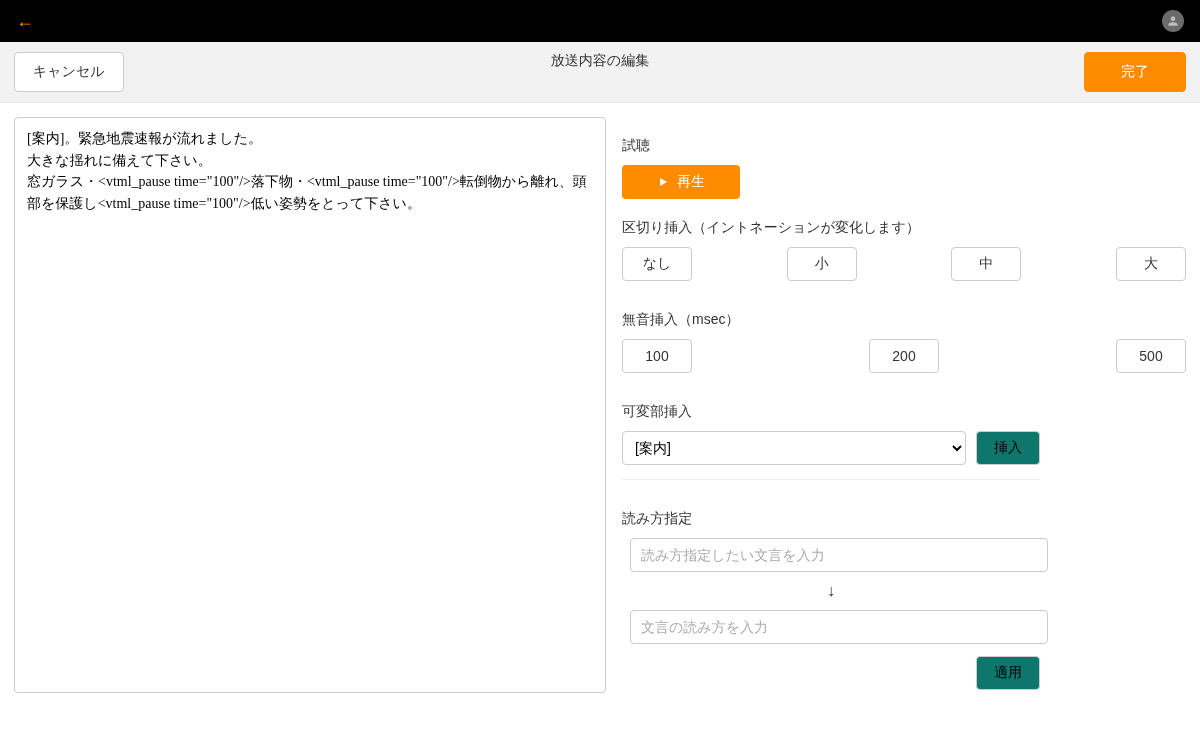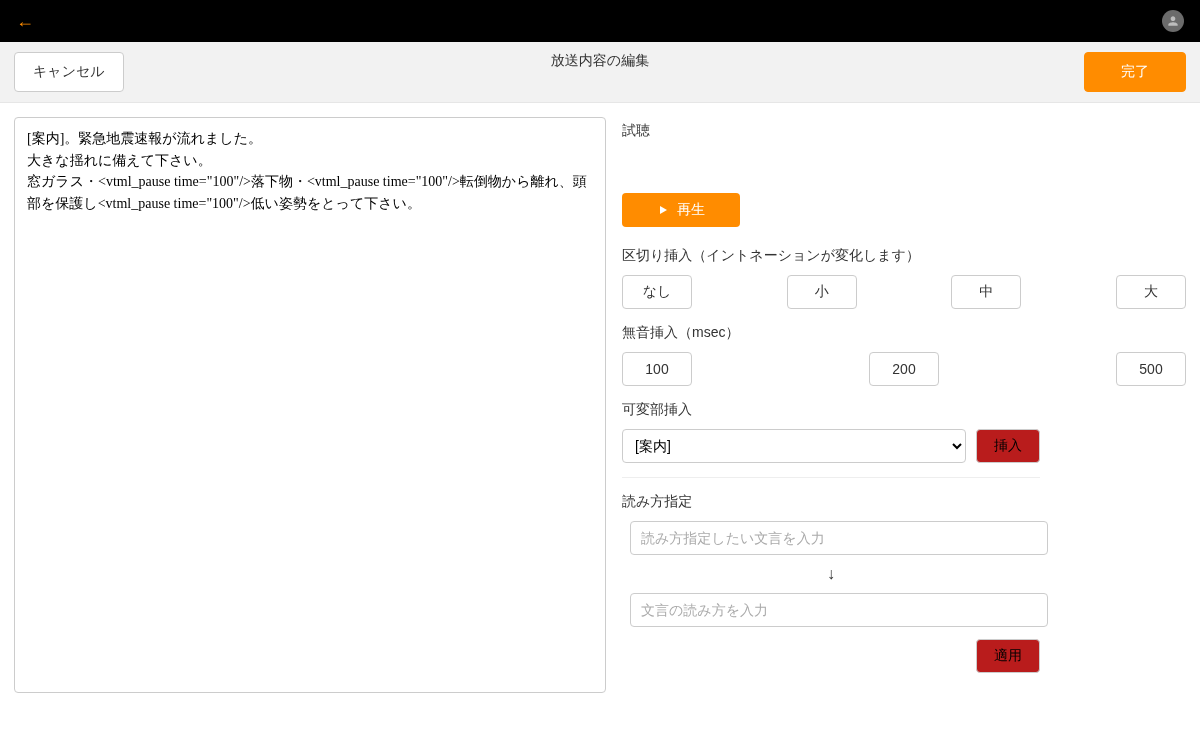--- a/index.html
+++ b/index.html
@@ -83,37 +83,36 @@
   .side {
     flex: 1;
     display: flex;
     flex-direction: column;
     gap: 8px;
     padding-top: 0;
   }
   .section-label {
     font-size: 14px;
     color: #333;
-    margin-top: 5px;
+    margin-top: 20px;
     margin-bottom: 2px;
   }
   .play-btn {
     background: #ff8c00;
     color: #fff;
     border: none;
     border-radius: 4px;
     padding: 8px 0;
     width: 118px;
     font-size: 14px;
     cursor: pointer;
     display: flex;
     align-items: center;
     justify-content: center;
     gap: 8px;
-    margin-top: 43px;
   }
   .play-btn svg { width: 12px; height: 12px; fill: #fff; }
   .btn-row {
     display: flex;
     gap: 24px;
     margin-bottom: 2px;
     justify-content: space-between;
   }
   .pill-btn {
     border: 1px solid #ccc;
@@ -140,21 +139,21 @@
     width: 344px;
     height: 34px;
     border: 1px solid #ccc;
     border-radius: 4px;
     padding: 4px 8px;
     font-size: 14px;
     background: #fff;
   }
   .insert-btn {
     border: 1px solid #ccc;
-    background: #b91c1c;
+    background: #0f766e;
     border-radius: 4px;
     width: 64px;
     height: 34px;
     font-size: 14px;
     cursor: pointer;
   }
   .text-input {
     width: 418px;
     height: 34px;
     border: 1px solid #ccc;

